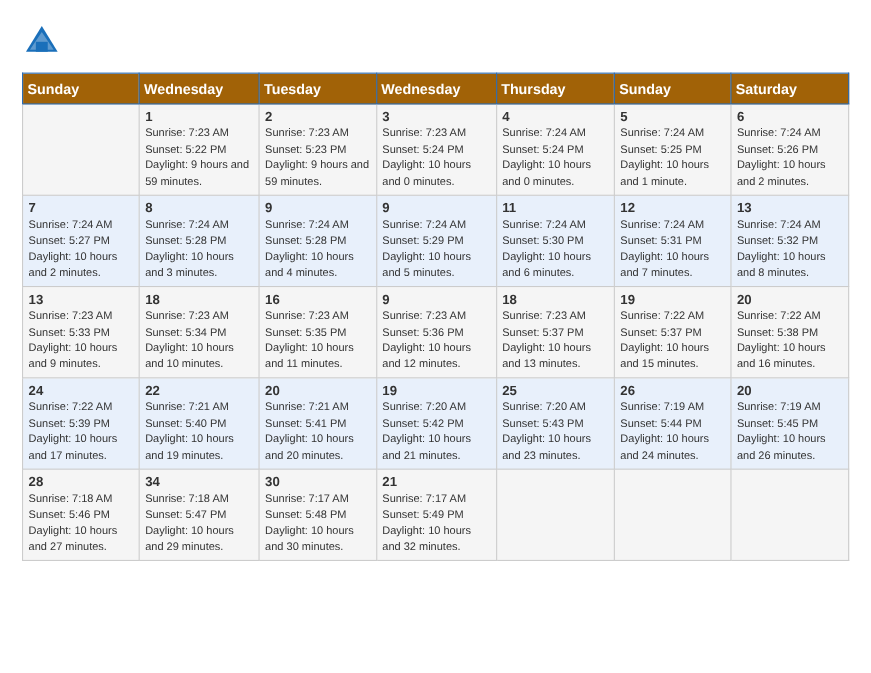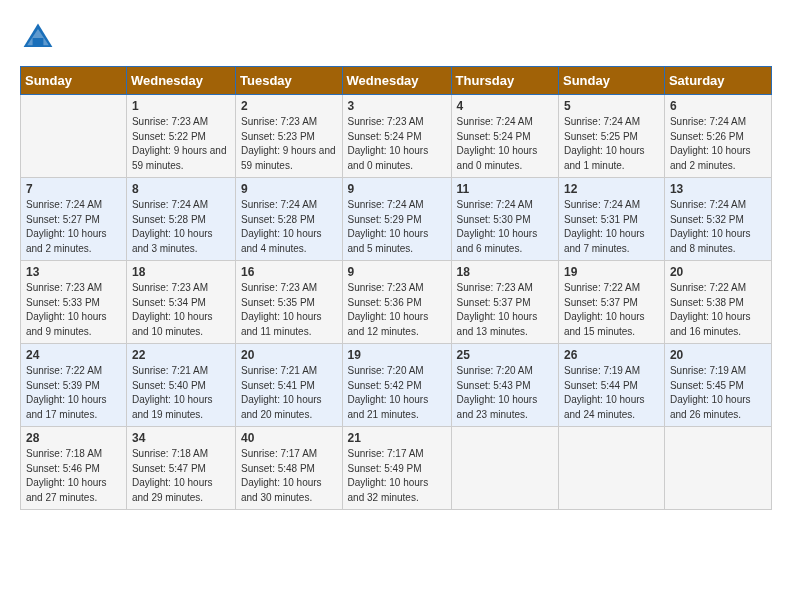--- a/index.html
+++ b/index.html
@@ -246,21 +246,21 @@
       <tr>
         <td>
           <span class="day-num">28</span>
           <div class="day-info">Sunrise: 7:18 AM<br>Sunset: 5:46 PM<br>Daylight: 10 hours and 27 minutes.</div>
         </td>
         <td>
           <span class="day-num">34</span>
           <div class="day-info">Sunrise: 7:18 AM<br>Sunset: 5:47 PM<br>Daylight: 10 hours and 29 minutes.</div>
         </td>
         <td>
-          <span class="day-num">40</span>
+          <span class="day-num">30</span>
           <div class="day-info">Sunrise: 7:17 AM<br>Sunset: 5:48 PM<br>Daylight: 10 hours and 30 minutes.</div>
         </td>
         <td>
           <span class="day-num">21</span>
           <div class="day-info">Sunrise: 7:17 AM<br>Sunset: 5:49 PM<br>Daylight: 10 hours and 32 minutes.</div>
         </td>
         <td class="empty"></td>
         <td class="empty"></td>
         <td class="empty"></td>
       </tr>

